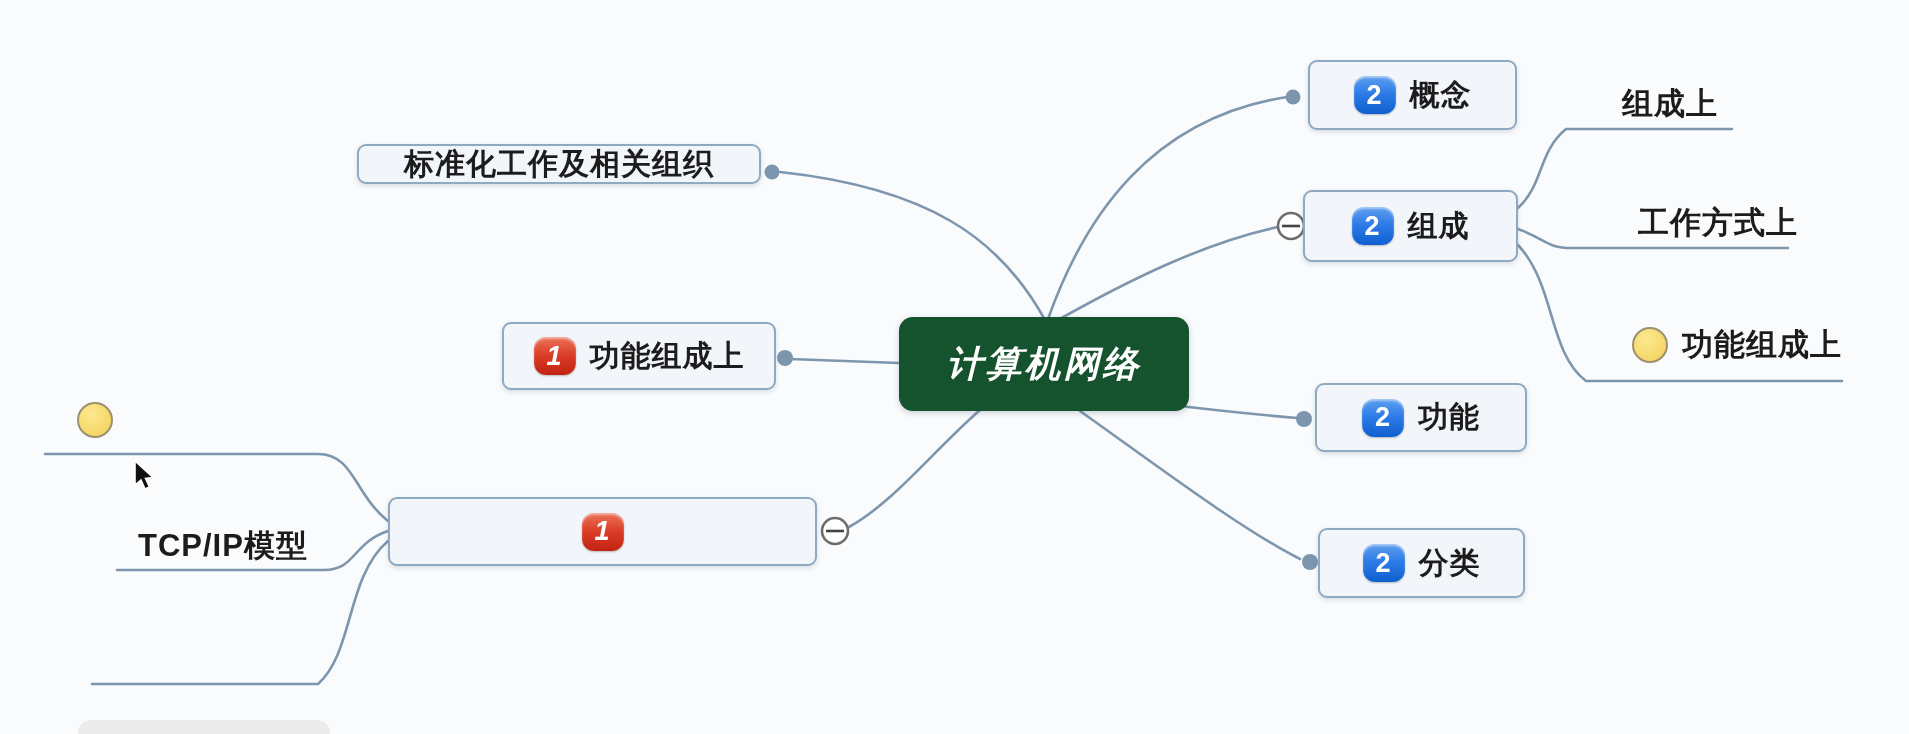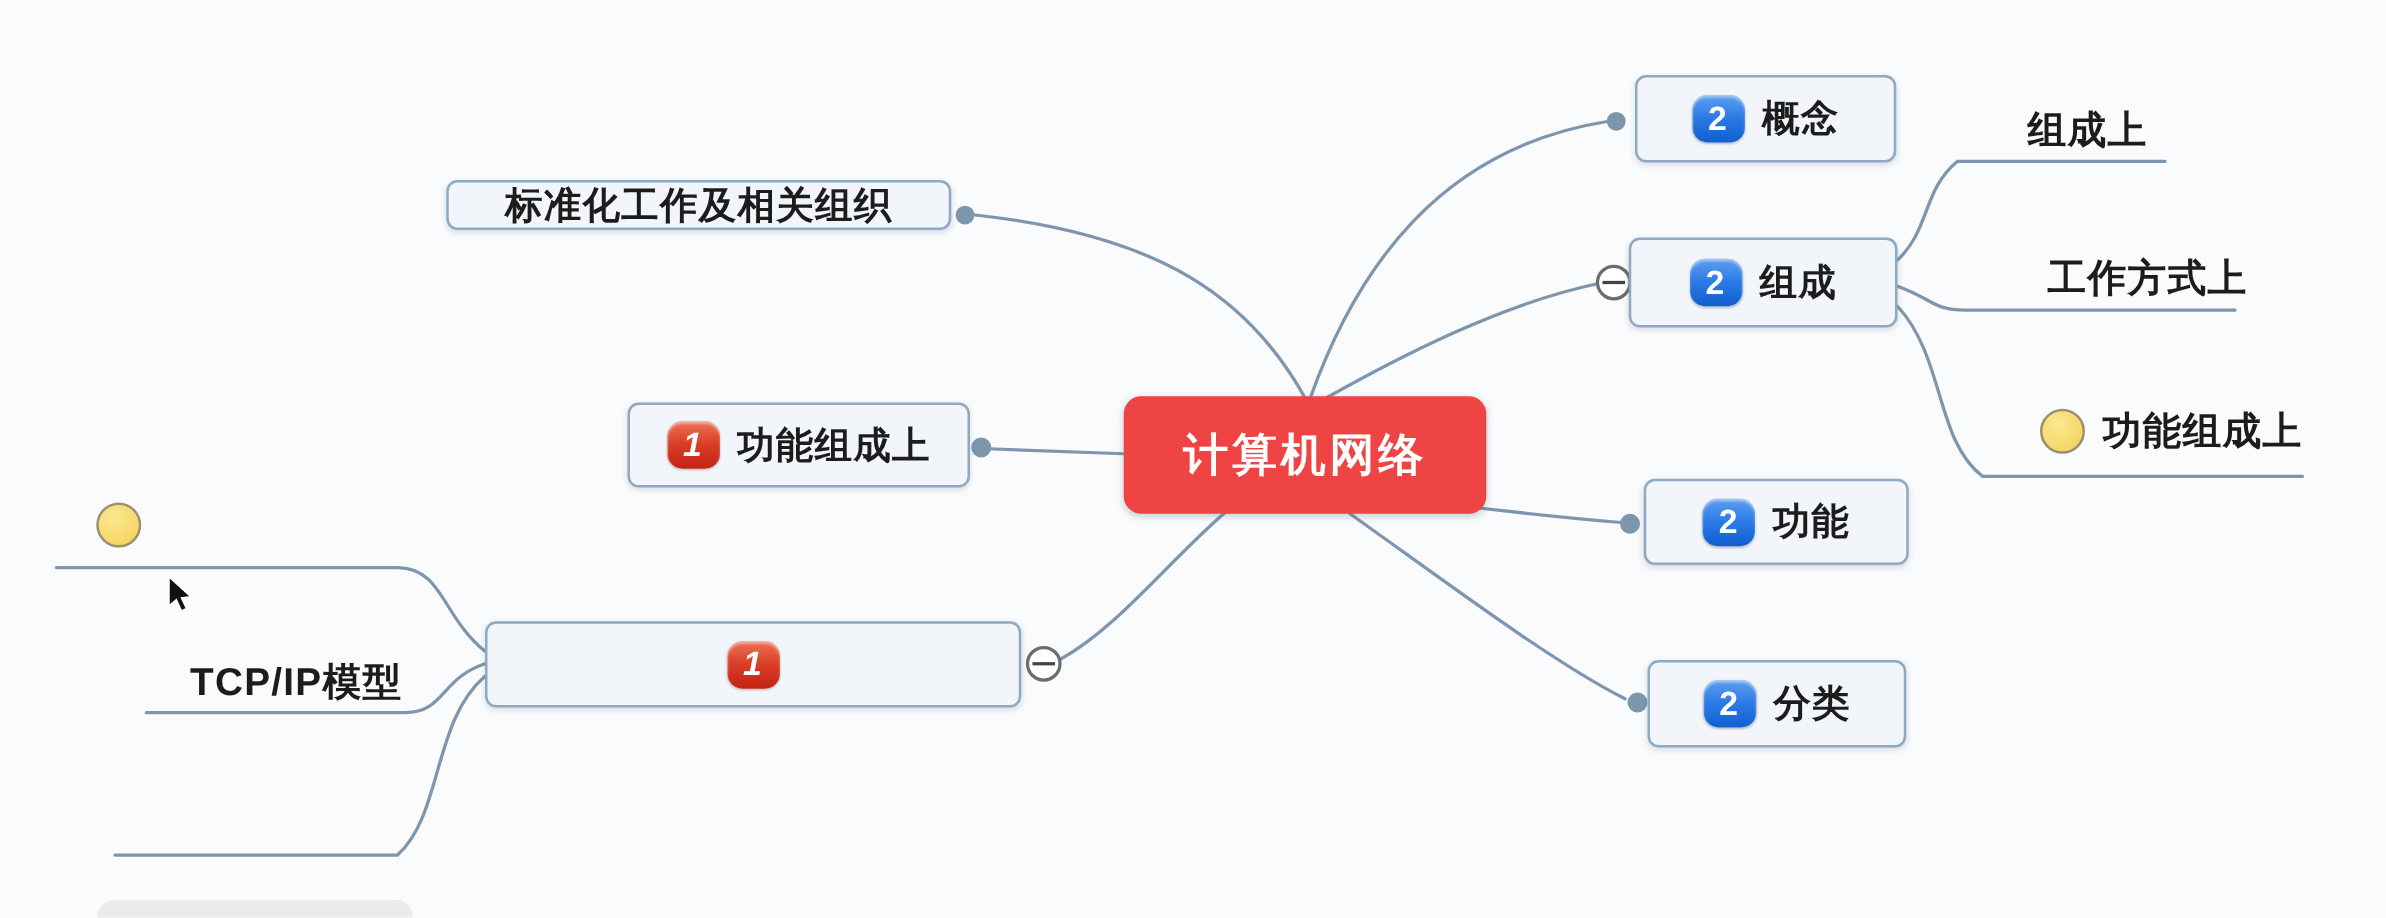--- a/index.html
+++ b/index.html
@@ -13,22 +13,22 @@
   svg.wires{position:absolute;left:0;top:0;pointer-events:none;}
   .topic{
     position:absolute;display:flex;align-items:center;justify-content:center;
     gap:14px;box-sizing:border-box;
     background:#f2f5f9;border:2px solid #8ea9c2;border-radius:9px;
     box-shadow:0 2px 5px rgba(60,80,110,.18);
     color:#1c1c1c;font-weight:bold;font-size:30px;letter-spacing:1px;
     cursor:default;
   }
   .topic.root{
-    background:#ef4444;border:none;border-radius:14px;color:#ffffff;
-    font-size:36px;letter-spacing:3px;box-shadow:0 2px 6px rgba(60,80,110,.25);
+    background:#14532d;border:none;border-radius:14px;color:#ffffff;
+    font-size:36px;letter-spacing:3px;box-shadow:0 2px 6px rgba(60,80,110,.25);font-style:italic;
   }
   .badge{
     display:flex;align-items:center;justify-content:center;flex:0 0 auto;
     width:42px;height:38px;border-radius:12px;
     color:#fff;font-size:27px;font-weight:bold;
     box-shadow:inset 0 2px 2px rgba(255,255,255,.45), 0 1px 2px rgba(0,0,0,.25);
   }
   .badge.blue{background:linear-gradient(180deg,#5fa0ee 0%,#2b7ae6 48%,#0f5fd0 100%);}
   .badge.red{background:linear-gradient(180deg,#ec7258 0%,#da3d27 48%,#c32313 100%);font-style:italic;}
   .child-label{
@@ -129,21 +129,21 @@
   <div class="child-label" style="left:1622px;top:83px;">组成上</div>
   <div class="child-label" style="left:1606px;top:202px;margin-left:32px;">工作方式上</div>
   <div class="marker-row" style="left:1632px;top:324px;">
     <span class="yellow-circle"></span>
     <span class="child-label" style="position:static;">功能组成上</span>
   </div>
 
   <div class="marker-row" style="left:77px;top:402px;">
     <span class="yellow-circle"></span>
   </div>
-  <div class="child-label" style="left:152px;top:525px;">TCP/IP模型</div>
+  <div class="child-label" style="left:138px;top:525px;">TCP/IP模型</div>
 
   <svg class="cursor" style="left:132px;top:460px;" width="26" height="32" viewBox="0 0 26 32">
     <path d="M3 1 L3 25 L9 20 L13 29 L17.5 27 L13.5 18.5 L21 17.5 Z" fill="#111111" stroke="#ffffff" stroke-width="1.6"></path>
   </svg>
 
   <div class="bottom-blob"></div>
 
 </div>
 
 </body></html>

